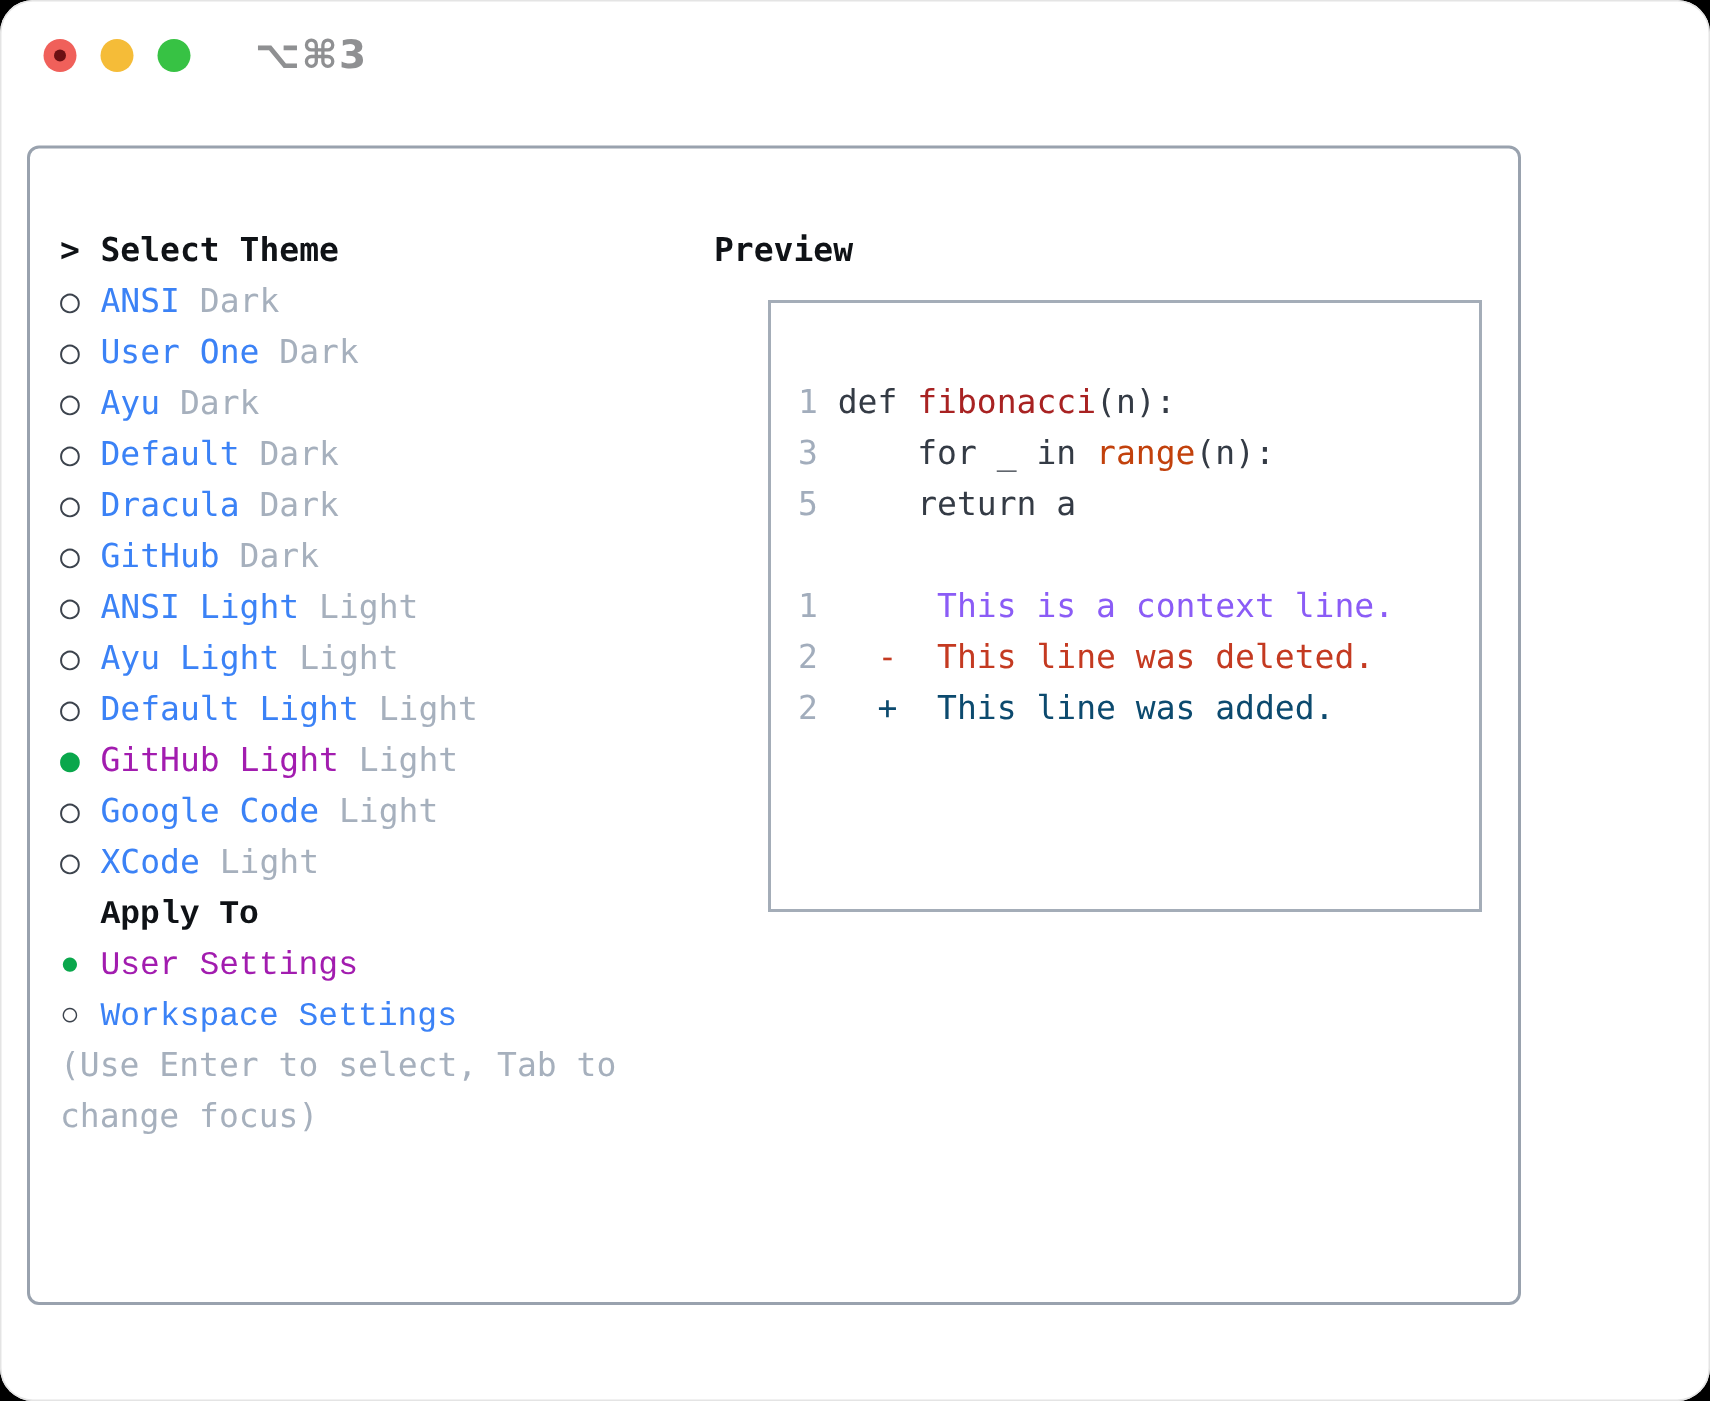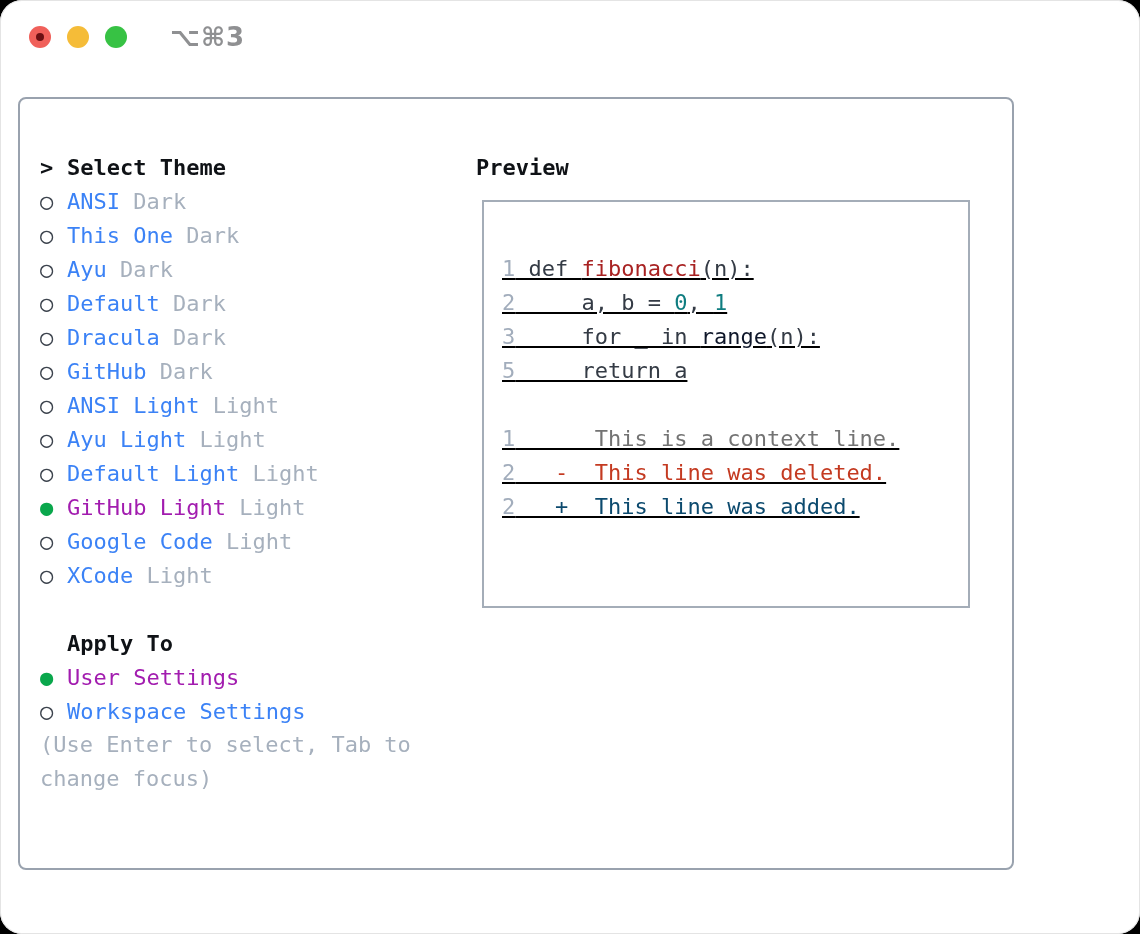--- a/index.html
+++ b/index.html
@@ -27,39 +27,39 @@
   
   .left-col{position:absolute;left:20px;top:51px;width:420px;font-size:22px;}
   .row{display:flex;align-items:center;height:34px;white-space:pre;}
   .marker{display:inline-block;width:27px;flex:0 0 27px;color:#3c434d;}
   .header-row .marker{color:#0f1216;font-weight:bold;}
   .header-text{font-weight:bold;color:#0f1216;}
   .item-name{color:#3b82f6;}
   .item-variant{color:#a6b0bd;}
   .row.selected .item-name{color:#a21caf;}
   .row.selected .marker{color:#0aa74c;}
-  .apply-section{margin-top:34px;}
+  .apply-section{font-family:Liberation Mono, monospace;}
   .hint{
     width:400px;color:#a6b0bd;font-size:22px;line-height:34px;
   }
   
   .preview-title{position:absolute;left:456px;top:51px;height:34px;display:flex;align-items:center;
     font-size:22px;font-weight:bold;color:#0f1216;}
   .preview-box{
-    position:absolute;left:462px;top:101px;width:454px;height:354px;
+    position:absolute;left:492px;top:101px;width:454px;height:354px;
     border:2px solid #a4adb8;background:#fff;
-    padding:50px 12px 0 18px;box-sizing:content-box;text-decoration:underline;
+    padding:50px 0 0 18px;box-sizing:content-box;
   }
   .code-row{height:34px;line-height:34px;white-space:pre;font-size:22px;}
   .code-row .ln{color:#a2adbc;}
   .code-row .pl{color:#343b45;}
   .code-row .fn{color:#a82222;}
   .code-row .num{color:#0f7d80;}
-  .code-row .bi{color:#0f172a;}
-  .code-row .ctx{color:#737373;text-align:right;}
+  .code-row .bi{color:#c2410c;}
+  .code-row .ctx{color:#8b5cf6;text-align:right;}
   .code-row .del{color:#c43a21;}
   .code-row .add{color:#0c4a6e;}
 </style>
 </head>
 <body>
 
 <div class="window">
 
   <div class="titlebar">
     <div class="light red"></div>
@@ -71,21 +71,21 @@
   <div class="panel">
 
     <div class="left-col">
       <div class="row header-row">
         <span class="marker">&gt;</span>
         <span class="header-text">Select Theme</span>
       </div>
 
       <div id="theme-list">
           <div class="row"><span class="marker">○</span><span class="item-name">ANSI</span><span class="item-variant"> Dark</span></div>
-          <div class="row"><span class="marker">○</span><span class="item-name">This One</span><span class="item-variant"> Dark</span></div>
+          <div class="row"><span class="marker">○</span><span class="item-name">User One</span><span class="item-variant"> Dark</span></div>
           <div class="row"><span class="marker">○</span><span class="item-name">Ayu</span><span class="item-variant"> Dark</span></div>
           <div class="row"><span class="marker">○</span><span class="item-name">Default</span><span class="item-variant"> Dark</span></div>
           <div class="row"><span class="marker">○</span><span class="item-name">Dracula</span><span class="item-variant"> Dark</span></div>
           <div class="row"><span class="marker">○</span><span class="item-name">GitHub</span><span class="item-variant"> Dark</span></div>
           <div class="row"><span class="marker">○</span><span class="item-name">ANSI Light</span><span class="item-variant"> Light</span></div>
           <div class="row"><span class="marker">○</span><span class="item-name">Ayu Light</span><span class="item-variant"> Light</span></div>
           <div class="row"><span class="marker">○</span><span class="item-name">Default Light</span><span class="item-variant"> Light</span></div>
           <div class="row selected"><span class="marker">●</span><span class="item-name">GitHub Light</span><span class="item-variant"> Light</span></div>
           <div class="row"><span class="marker">○</span><span class="item-name">Google Code</span><span class="item-variant"> Light</span></div>
           <div class="row"><span class="marker">○</span><span class="item-name">XCode</span><span class="item-variant"> Light</span></div>
@@ -102,21 +102,20 @@
           </div>
       </div>
 
       <div class="hint">(Use Enter to select, Tab to change focus)</div>
     </div>
 
     <div class="preview-title">Preview</div>
 
     <div class="preview-box" id="preview-box">
         <div class="code-row"><span class="ln">1</span><span class="pl"> def </span><span class="fn">fibonacci</span><span class="pl">(n):</span></div>
-        <div class="code-row"><span class="ln">2</span><span class="pl">     a, b = </span><span class="num">0</span><span class="pl">, </span><span class="num">1</span></div>
         <div class="code-row"><span class="ln">3</span><span class="pl">     for _ in </span><span class="bi">range</span><span class="pl">(n):</span></div>
         <div class="code-row"><span class="ln">5</span><span class="pl">     return a</span></div>
         <div class="code-row"></div>
         <div class="code-row"><span class="ln">1</span><span class="ctx">      This is a context line.</span></div>
         <div class="code-row"><span class="ln">2</span><span class="del">   -  This line was deleted.</span></div>
         <div class="code-row"><span class="ln">2</span><span class="add">   +  This line was added.</span></div>
       </div>
 
   </div>
 </div>

